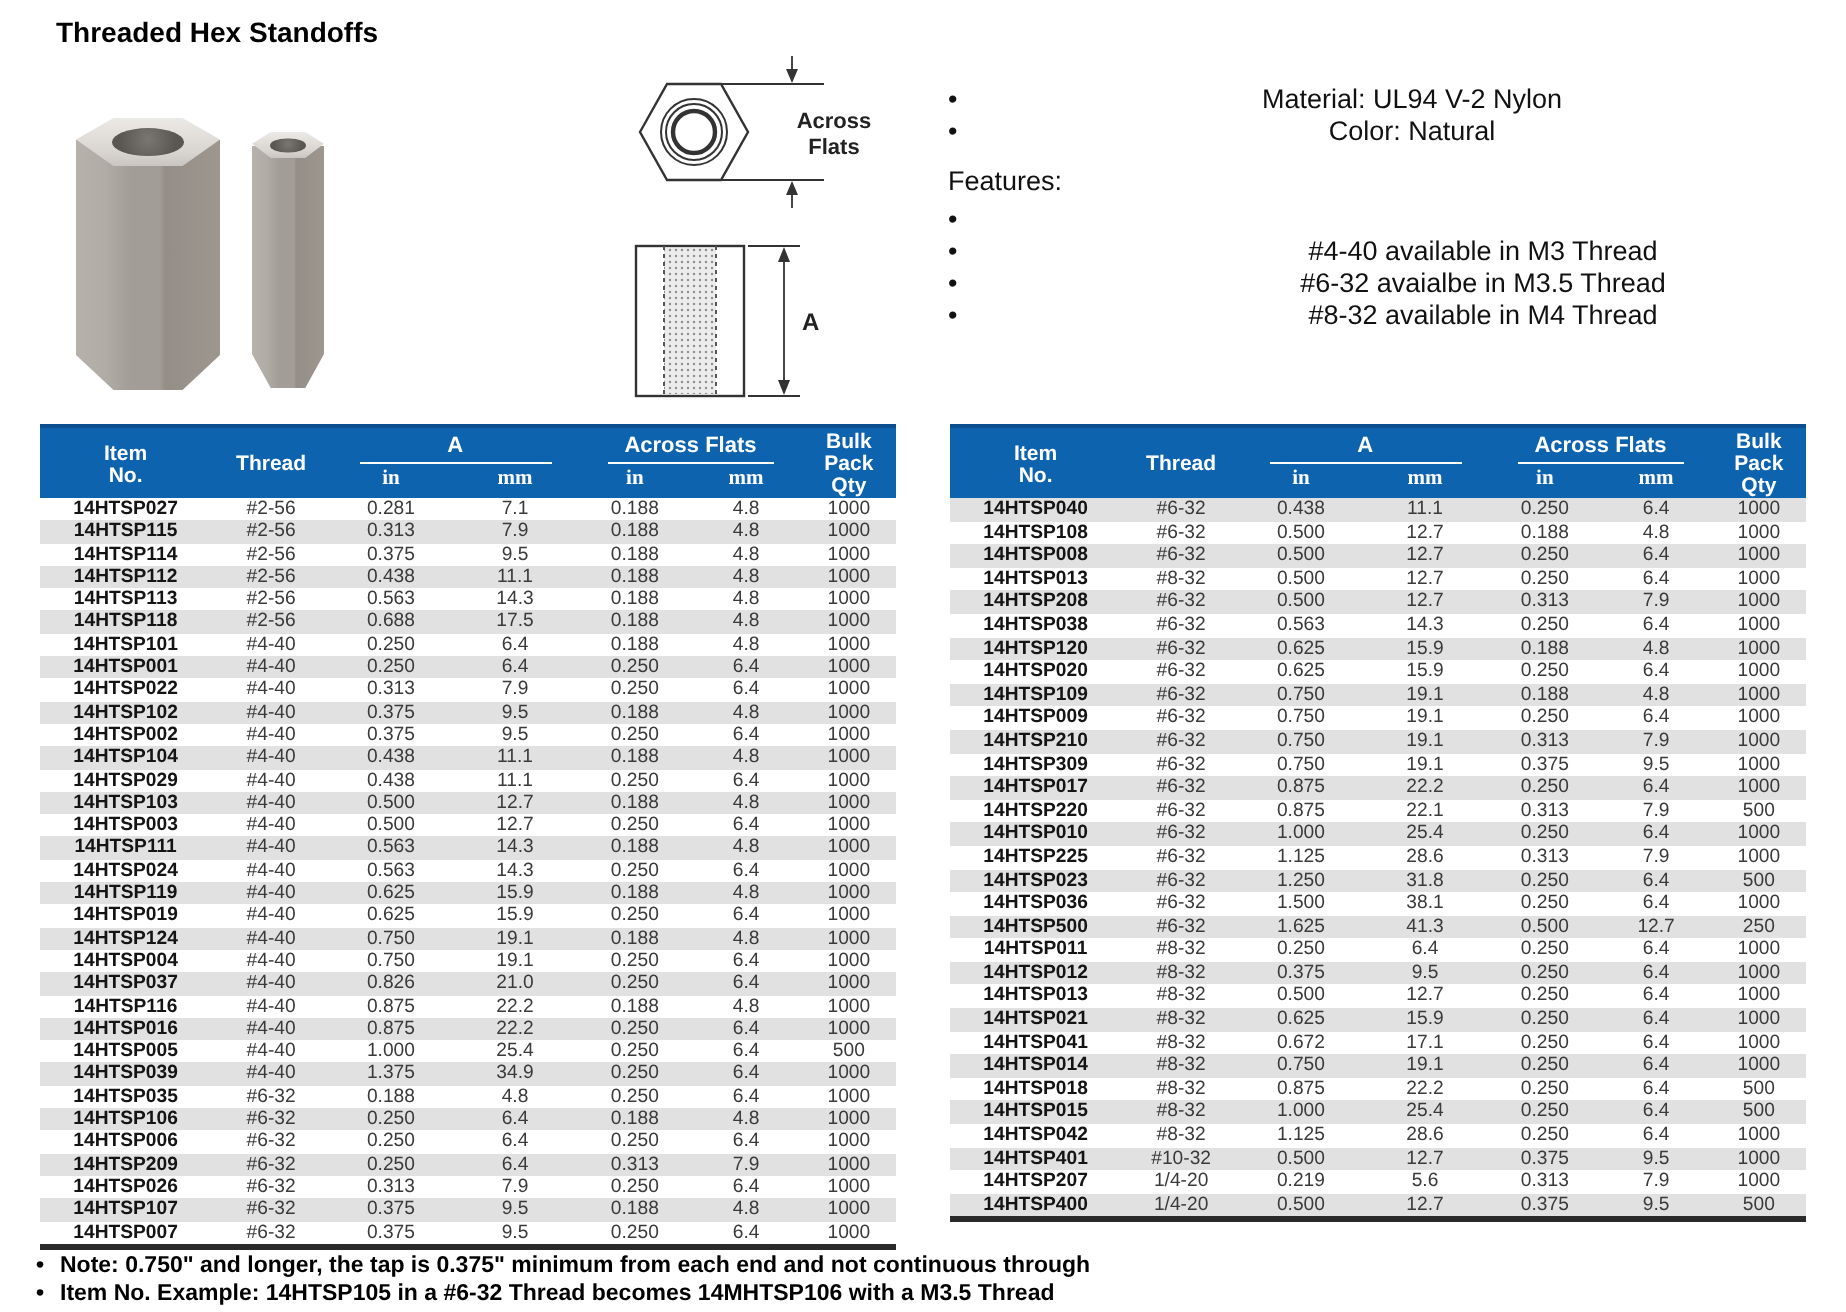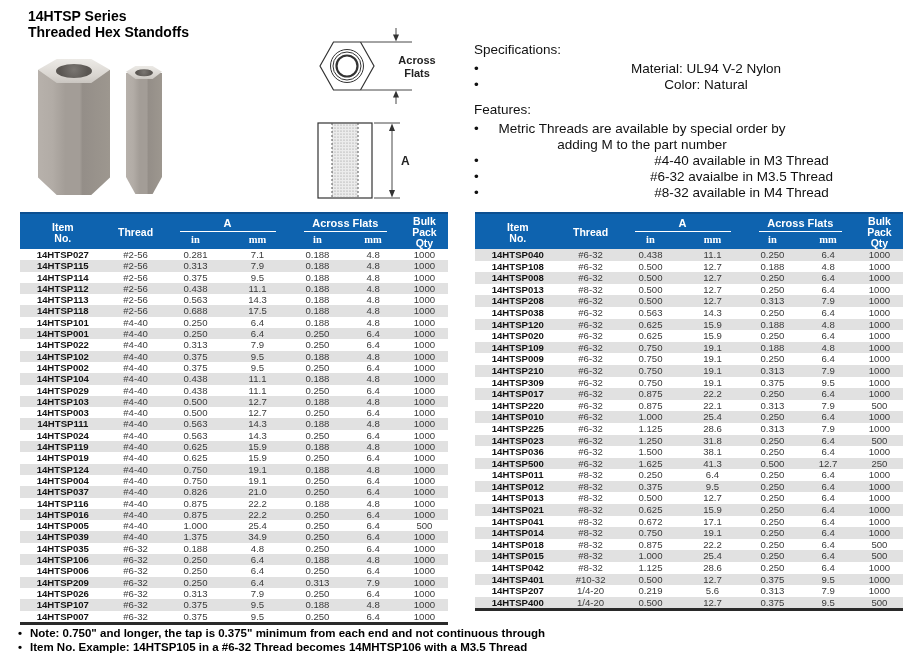--- a/index.html
+++ b/index.html
@@ -62,21 +62,20 @@
     line-height: 13.5px; color: #000; }
   .notes .note-line { display: flex; }
   .notes .b { width: 12px; flex: none; }
 </style>
 </head>
 <body>
 
 <div class="page">
 
   <div class="title-block">
-    <div>14HTSP Series</div>
     <div>Threaded Hex Standoffs</div>
   </div>
 
   <div class="photo">
     <div class="standoff so-large">
       <div class="so-body"></div>
       <div class="so-top">
         <div class="so-hole"></div>
       </div>
     </div>
@@ -123,36 +122,34 @@
       <line x1="79" y1="95" x2="105" y2="95"></line>
       <line x1="79" y1="170" x2="105" y2="170"></line>
       <line x1="97" y1="100" x2="97" y2="165"></line>
       <polygon points="94,103 100,103 97,95.5" fill="#333" stroke="none"></polygon>
       <polygon points="94,162 100,162 97,169.5" fill="#333" stroke="none"></polygon>
     </g>
     <text x="106" y="137" font-size="12">A</text>
   </svg>
 
   <div class="specs">
-    <div class="sec-heading">Specifications:</div>
     <ul>
       <li>
         <span class="b">•</span>
         <span class="txt">Material: UL94 V-2 Nylon</span>
       </li>
       <li>
         <span class="b">•</span>
         <span class="txt">Color: Natural</span>
       </li>
     </ul>
     <div class="sec-heading feat-heading">Features:</div>
     <ul>
       <li class="li-wrap">
         <span class="b">•</span>
-        <span class="txt">Metric Threads are available by special order by adding M to the part number</span>
       </li>
       <li class="li-indent">
         <span class="b">•</span>
         <span class="txt">#4-40 available in M3 Thread</span>
       </li>
       <li class="li-indent">
         <span class="b">•</span>
         <span class="txt">#6-32 avaialbe in M3.5 Thread</span>
       </li>
       <li class="li-indent">

